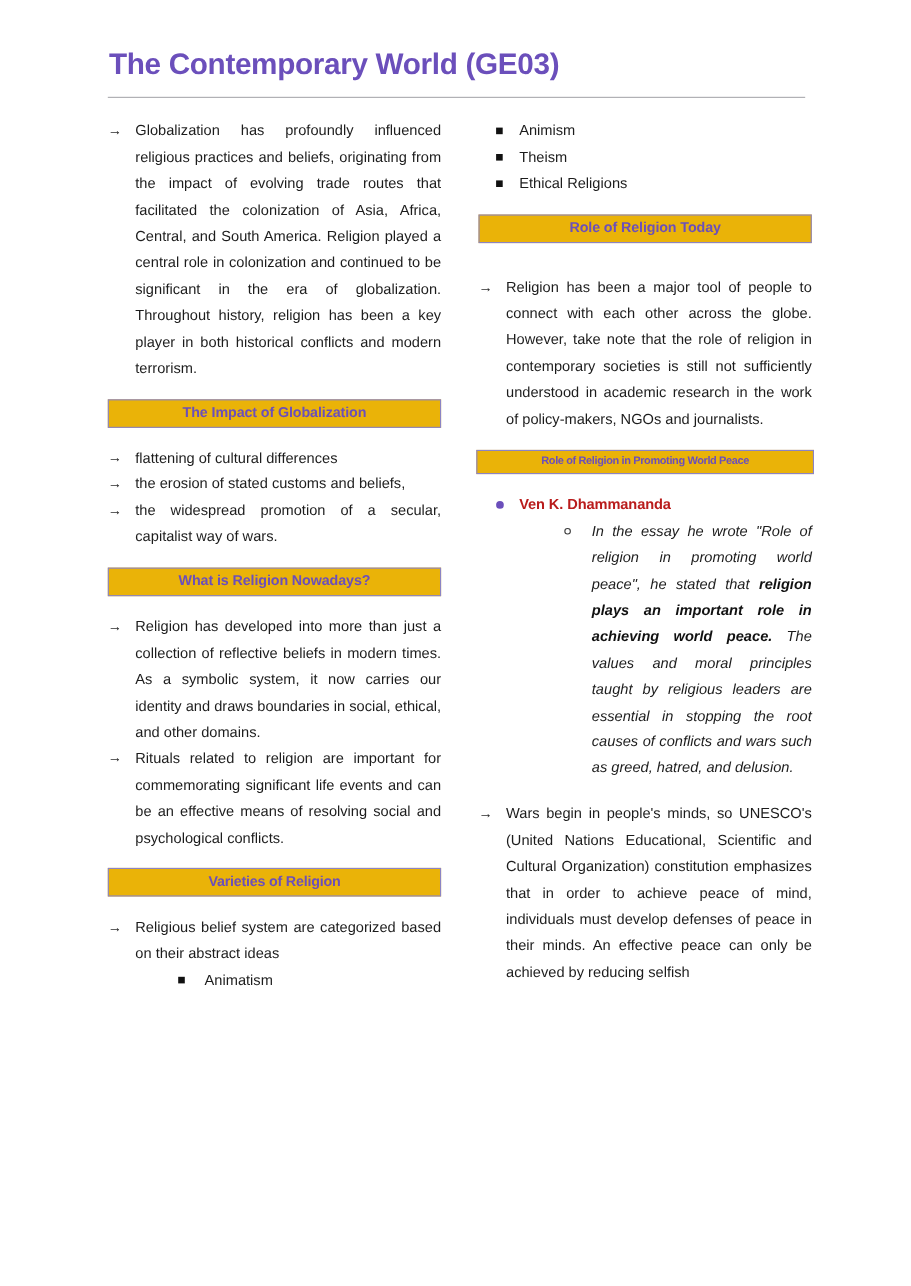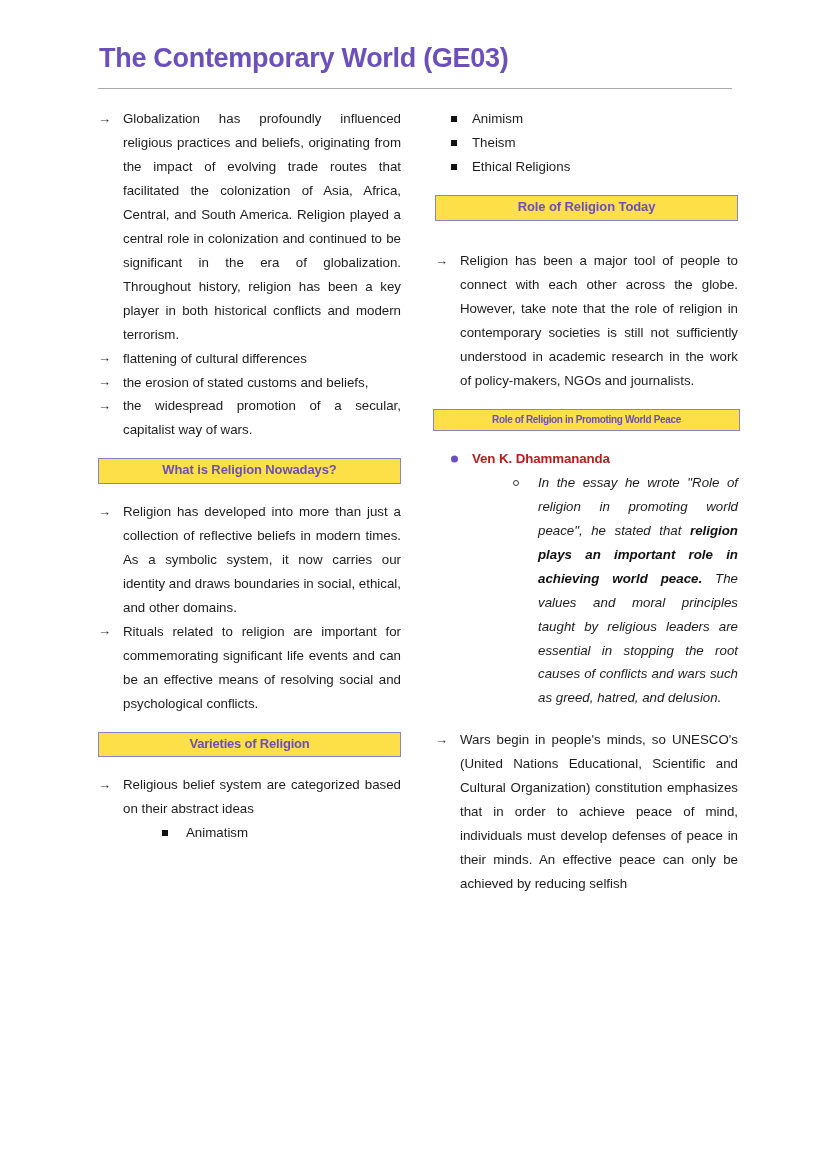--- a/index.html
+++ b/index.html
@@ -51,21 +51,21 @@
   }
   .col {
     width: 303px;
     flex: 0 0 303px;
   }
   .col-right { padding-top: 0px; }
 
   
   .section-box {
     border: 1.3px solid #8b84c4;
-    background: #fde047;
+    background: #eab308;
     text-align: center;
     padding: 4px 4px 5px;
     margin: 16px 0 16px;
     color: #6B4FBB;
     font-size: 13px;
     font-weight: 700;
     letter-spacing: -0.1px;
     line-height: 1.15;
     white-space: nowrap;
     overflow: hidden;
@@ -191,20 +191,21 @@
 
     <div class="col col-left">
 
       <ul class="lst">
         <li class="arrow-item">
           <span class="arrow-mark">→</span>
           <span>Globalization has profoundly influenced religious practices and beliefs, originating from the impact of evolving trade routes that facilitated the colonization of Asia, Africa, Central, and South America. Religion played a central role in colonization and continued to be significant in the era of globalization. Throughout history, religion has been a key player in both historical conflicts and modern terrorism.</span>
         </li>
       </ul>
 
+      <div class="section-box">The Impact of Globalization</div>
 
       <ul class="lst">
         <li class="arrow-item">
           <span class="arrow-mark">→</span>
           <span>flattening of cultural differences</span>
         </li>
         <li class="arrow-item">
           <span class="arrow-mark">→</span>
           <span>the erosion of stated customs and beliefs,</span>
         </li>

